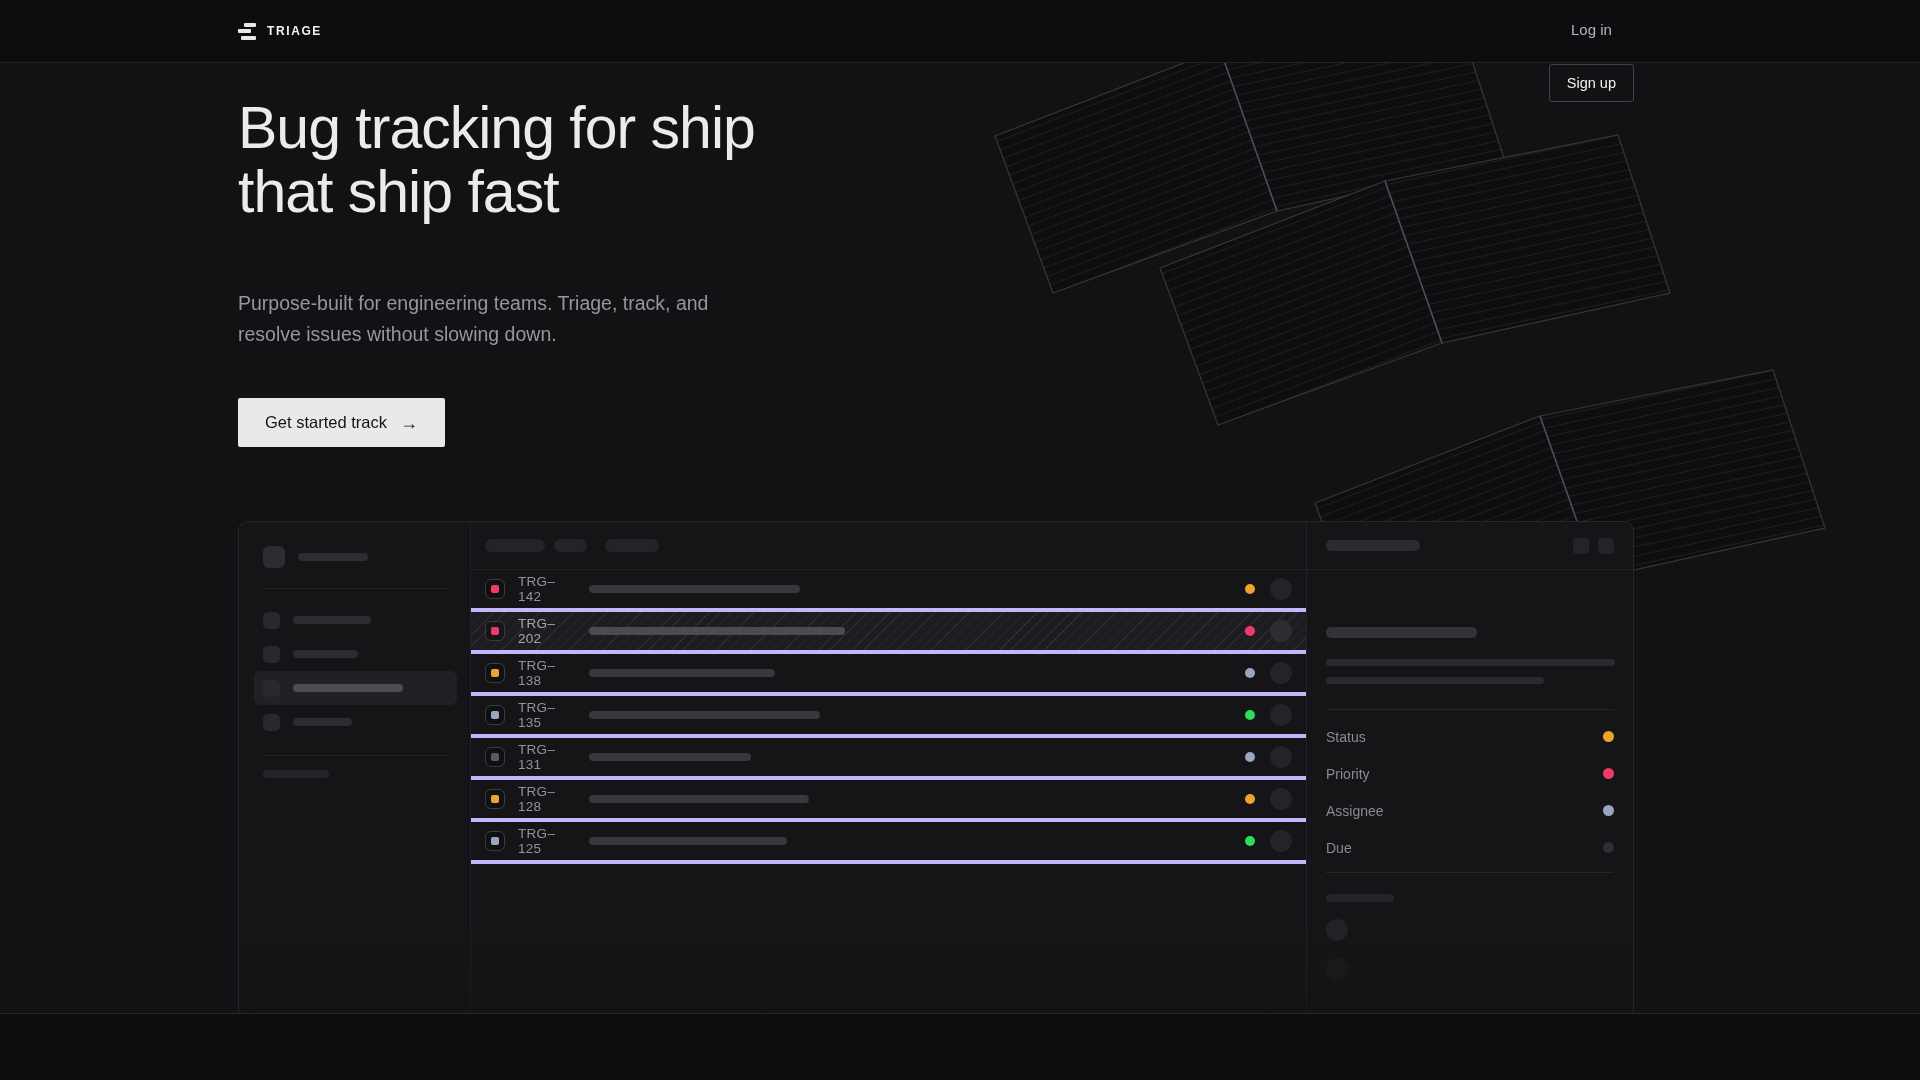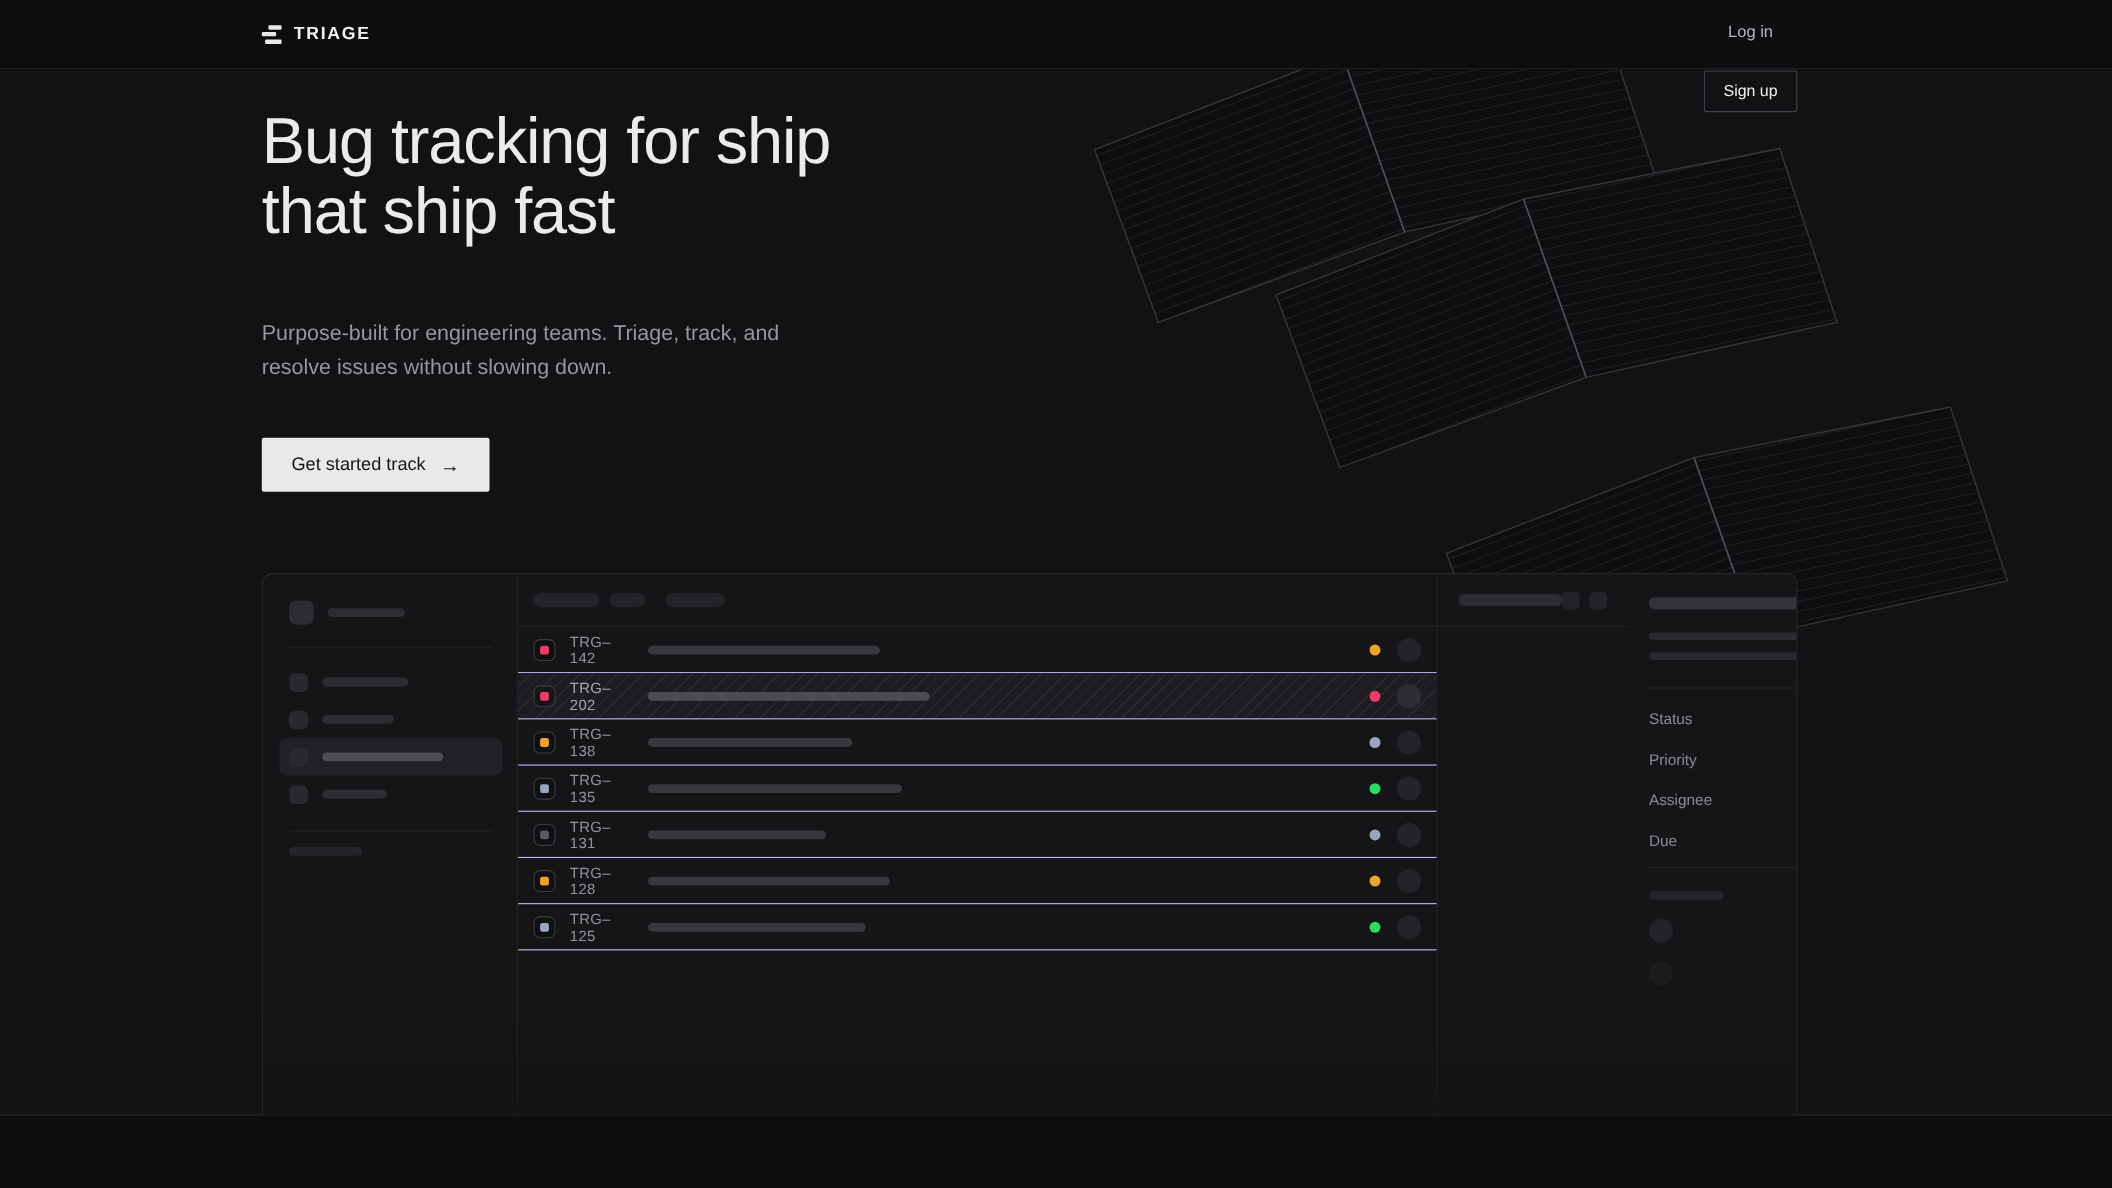--- a/index.html
+++ b/index.html
@@ -13,21 +13,21 @@
 
   
   .nav { height:63px; background:#0d0d0f; border-bottom:1px solid #232327; position:relative; z-index:5; }
   .nav .container { height:100%; display:flex; align-items:center; justify-content:space-between; }
   .brand { display:flex; align-items:center; gap:11px; cursor:pointer; }
   .logo-glyph { display:flex; flex-direction:column; gap:2.5px; }
   .logo-glyph i { display:block; height:4px; border-radius:1px; background:#e8e8ea; }
   .logo-glyph i:nth-child(1){ width:12px; margin-left:6px; }
   .logo-glyph i:nth-child(2){ width:13px; margin-left:0; }
   .logo-glyph i:nth-child(3){ width:15px; margin-left:3px; }
-  .brand-name { font-size:16px; font-weight:700; letter-spacing:1.6px; color:#f2f2f4; }
+  .brand-name { font-size:12px; font-weight:700; letter-spacing:1.6px; color:#f2f2f4; }
   .nav-right { display:flex; align-items:center; gap:26px;flex-direction:column; }
   .theme-btn { width:34px; height:34px; display:flex; align-items:center; justify-content:center; cursor:pointer; }
   .theme-btn svg { width:18px; height:18px; stroke:#9a9aa1; fill:none; stroke-width:2; stroke-linecap:round; stroke-linejoin:round; }
   .login { font-size:15px; color:#b5b5bc; cursor:pointer; }
   .signup { height:38px; padding:0 17px; display:flex; align-items:center; background:transparent;
             border:1px solid #424249; border-radius:3px; color:#f1f1f3; font-size:14.5px; font-weight:500;
             font-family:inherit; cursor:pointer; }
 
   
   .hero { position:relative; height:951px; background:#121214; border-bottom:1px solid #29292c; overflow:hidden; }
@@ -60,37 +60,37 @@
   .side-item.active { background:#202025; }
   .side-item.active .bar { background:#4c4c52; }
   .side-label { margin-top:14px; }
   .side-dot { width:8px; height:8px; border-radius:50%; background:#303036; margin-top:29px; }
 
   
   .mk-list { flex:1; border-right:1px solid #222226; display:flex; flex-direction:column; }
   .list-head { height:48px; display:flex; align-items:center; gap:9px; padding:0 14px; border-bottom:1px solid #222226; }
   .pill { height:13px; border-radius:7px; background:#232328; }
   .pill.p3 { margin-left:9px; }
-  .row { height:42px; display:flex; align-items:center; padding:0 14px; border-bottom:1px solid #c4b5fd; }
+  .row { height:42px; display:flex; align-items:center; padding:0 14px; border-bottom:4px solid #c4b5fd; }
   .row.selected { background:#1d1d21;
     background-image:repeating-linear-gradient(135deg, #2a2a2f 0 1px, transparent 1px 8px); }
   .chk { width:20px; height:20px; border:1.5px solid #3b3b41; border-radius:6px;
          display:flex; align-items:center; justify-content:center; flex-shrink:0; background:rgba(10,10,12,.35); }
   .chk i { display:block; width:8px; height:8px; border-radius:2px; }
   .rid { width:58px; margin-left:13px; font-size:13.5px; color:#93939a; letter-spacing:.3px; flex-shrink:0; }
   .row.selected .rid { color:#a6a6ad; }
   .row .title-bar { height:8px; border-radius:4px; background:#37373c; margin-left:13px; }
   .row.selected .title-bar { background:#4b4b51; }
   .row .spacer { flex:1; }
   .status-dot { width:10px; height:10px; border-radius:50%; flex-shrink:0; }
   .ava { width:22px; height:22px; border-radius:50%; background:#232328; margin-left:15px; flex-shrink:0; }
   .row.selected .ava { background:#2d2d33; }
 
   
-  .mk-detail { width:326px; flex-shrink:0; display:flex; flex-direction:row; }
+  .mk-detail { width:326px; flex-shrink:0; display:flex; flex-direction:column;gap:36px; }
   .det-head { height:48px; display:flex; align-items:center; justify-content:space-between;
               padding:0 19px; border-bottom:1px solid #222226; }
   .det-head .bar { width:94px; height:11px; background:#2b2b30; border-radius:5px; }
   .det-actions { display:flex; gap:9px; }
   .det-actions i { width:16px; height:16px; border-radius:4px; background:#232328; }
   .det-body { padding:21px 19px 0; position:relative; flex:1; }
   .det-title { width:151px; height:11px; background:#323238; border-radius:5px; }
   .det-line1 { width:289px; height:7px; background:#29292e; border-radius:4px; margin-top:21px; }
   .det-line2 { width:218px; height:7px; background:#29292e; border-radius:4px; margin-top:11px; }
   .det-div { height:1px; background:#26262a; margin-top:25px; }

